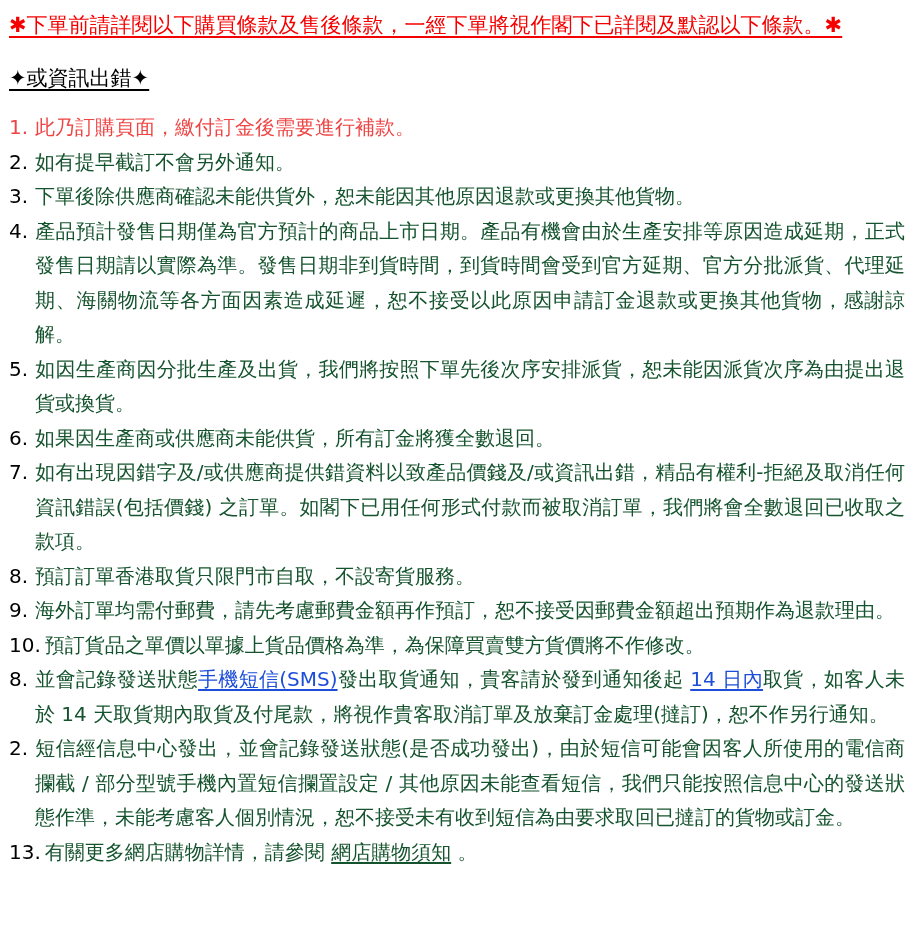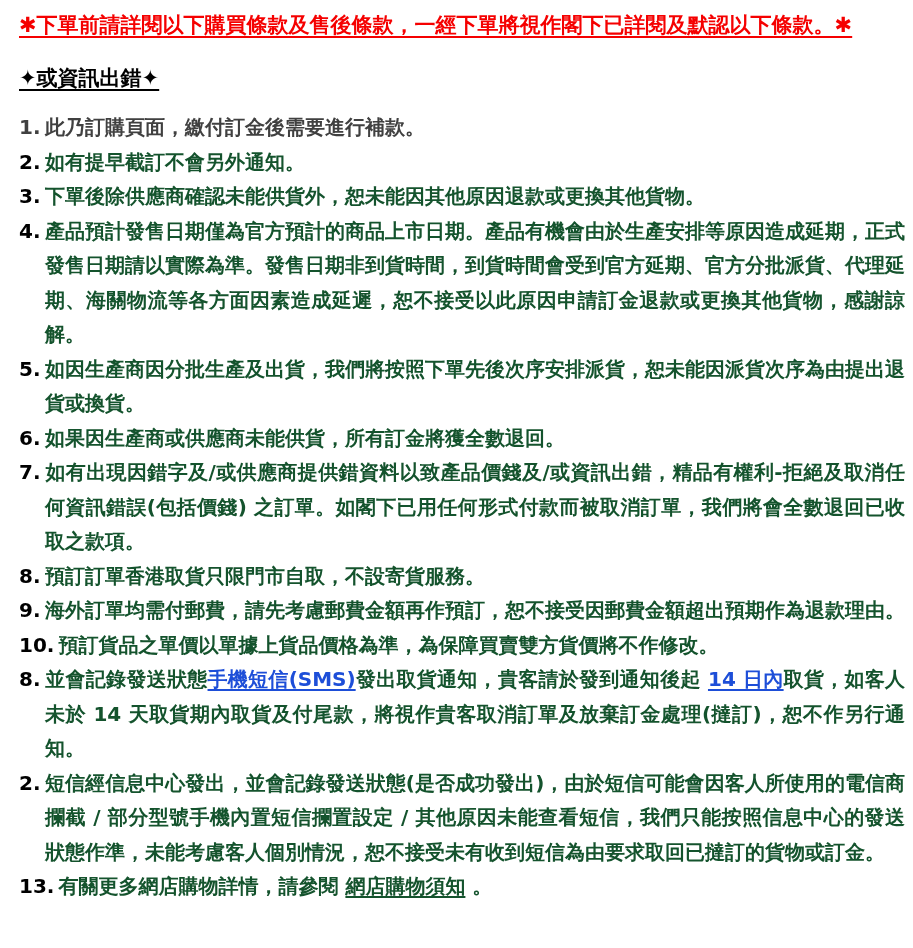--- a/index.html
+++ b/index.html
@@ -8,23 +8,23 @@
     background: #ffffff;
   }
   body {
     width: 913px;
     height: 948px;
     overflow: hidden;
   }
   .page {
     box-sizing: border-box;
     width: 913px;
-    padding: 9px 8px 0 19px;
+    padding: 9px 8px 0 9px;
     font-family: "DejaVu Sans", sans-serif;
-    font-weight: bold;
+    font-weight: normal;
     color: #000000;
   }
   .notice {
     color: #f50000;
     font-size: 21px;
     line-height: 33px;
     text-decoration: underline;
     text-decoration-thickness: 2px;
     text-underline-offset: 4px;
     margin: 0 0 19px 0;
@@ -55,21 +55,21 @@
     text-align: justify;
   }
   li.term-item .num {
     display: inline-block;
     min-width: 22px;
     padding-right: 4px;
     text-indent: 0;
     text-align: left;
   }
   .seg-normal { color: #14532d; }
-  .red, .seg-red { color: #404040; }
+  .red, .seg-red { color: #ef4444; }
   .seg-red-underline {
     color: #1d4ed8;
     text-decoration: underline;
     text-decoration-thickness: 2px;
     text-underline-offset: 3px;
   }
   .seg-link {
     color: #14532d;
     text-decoration: underline;
     text-decoration-thickness: 2px;

